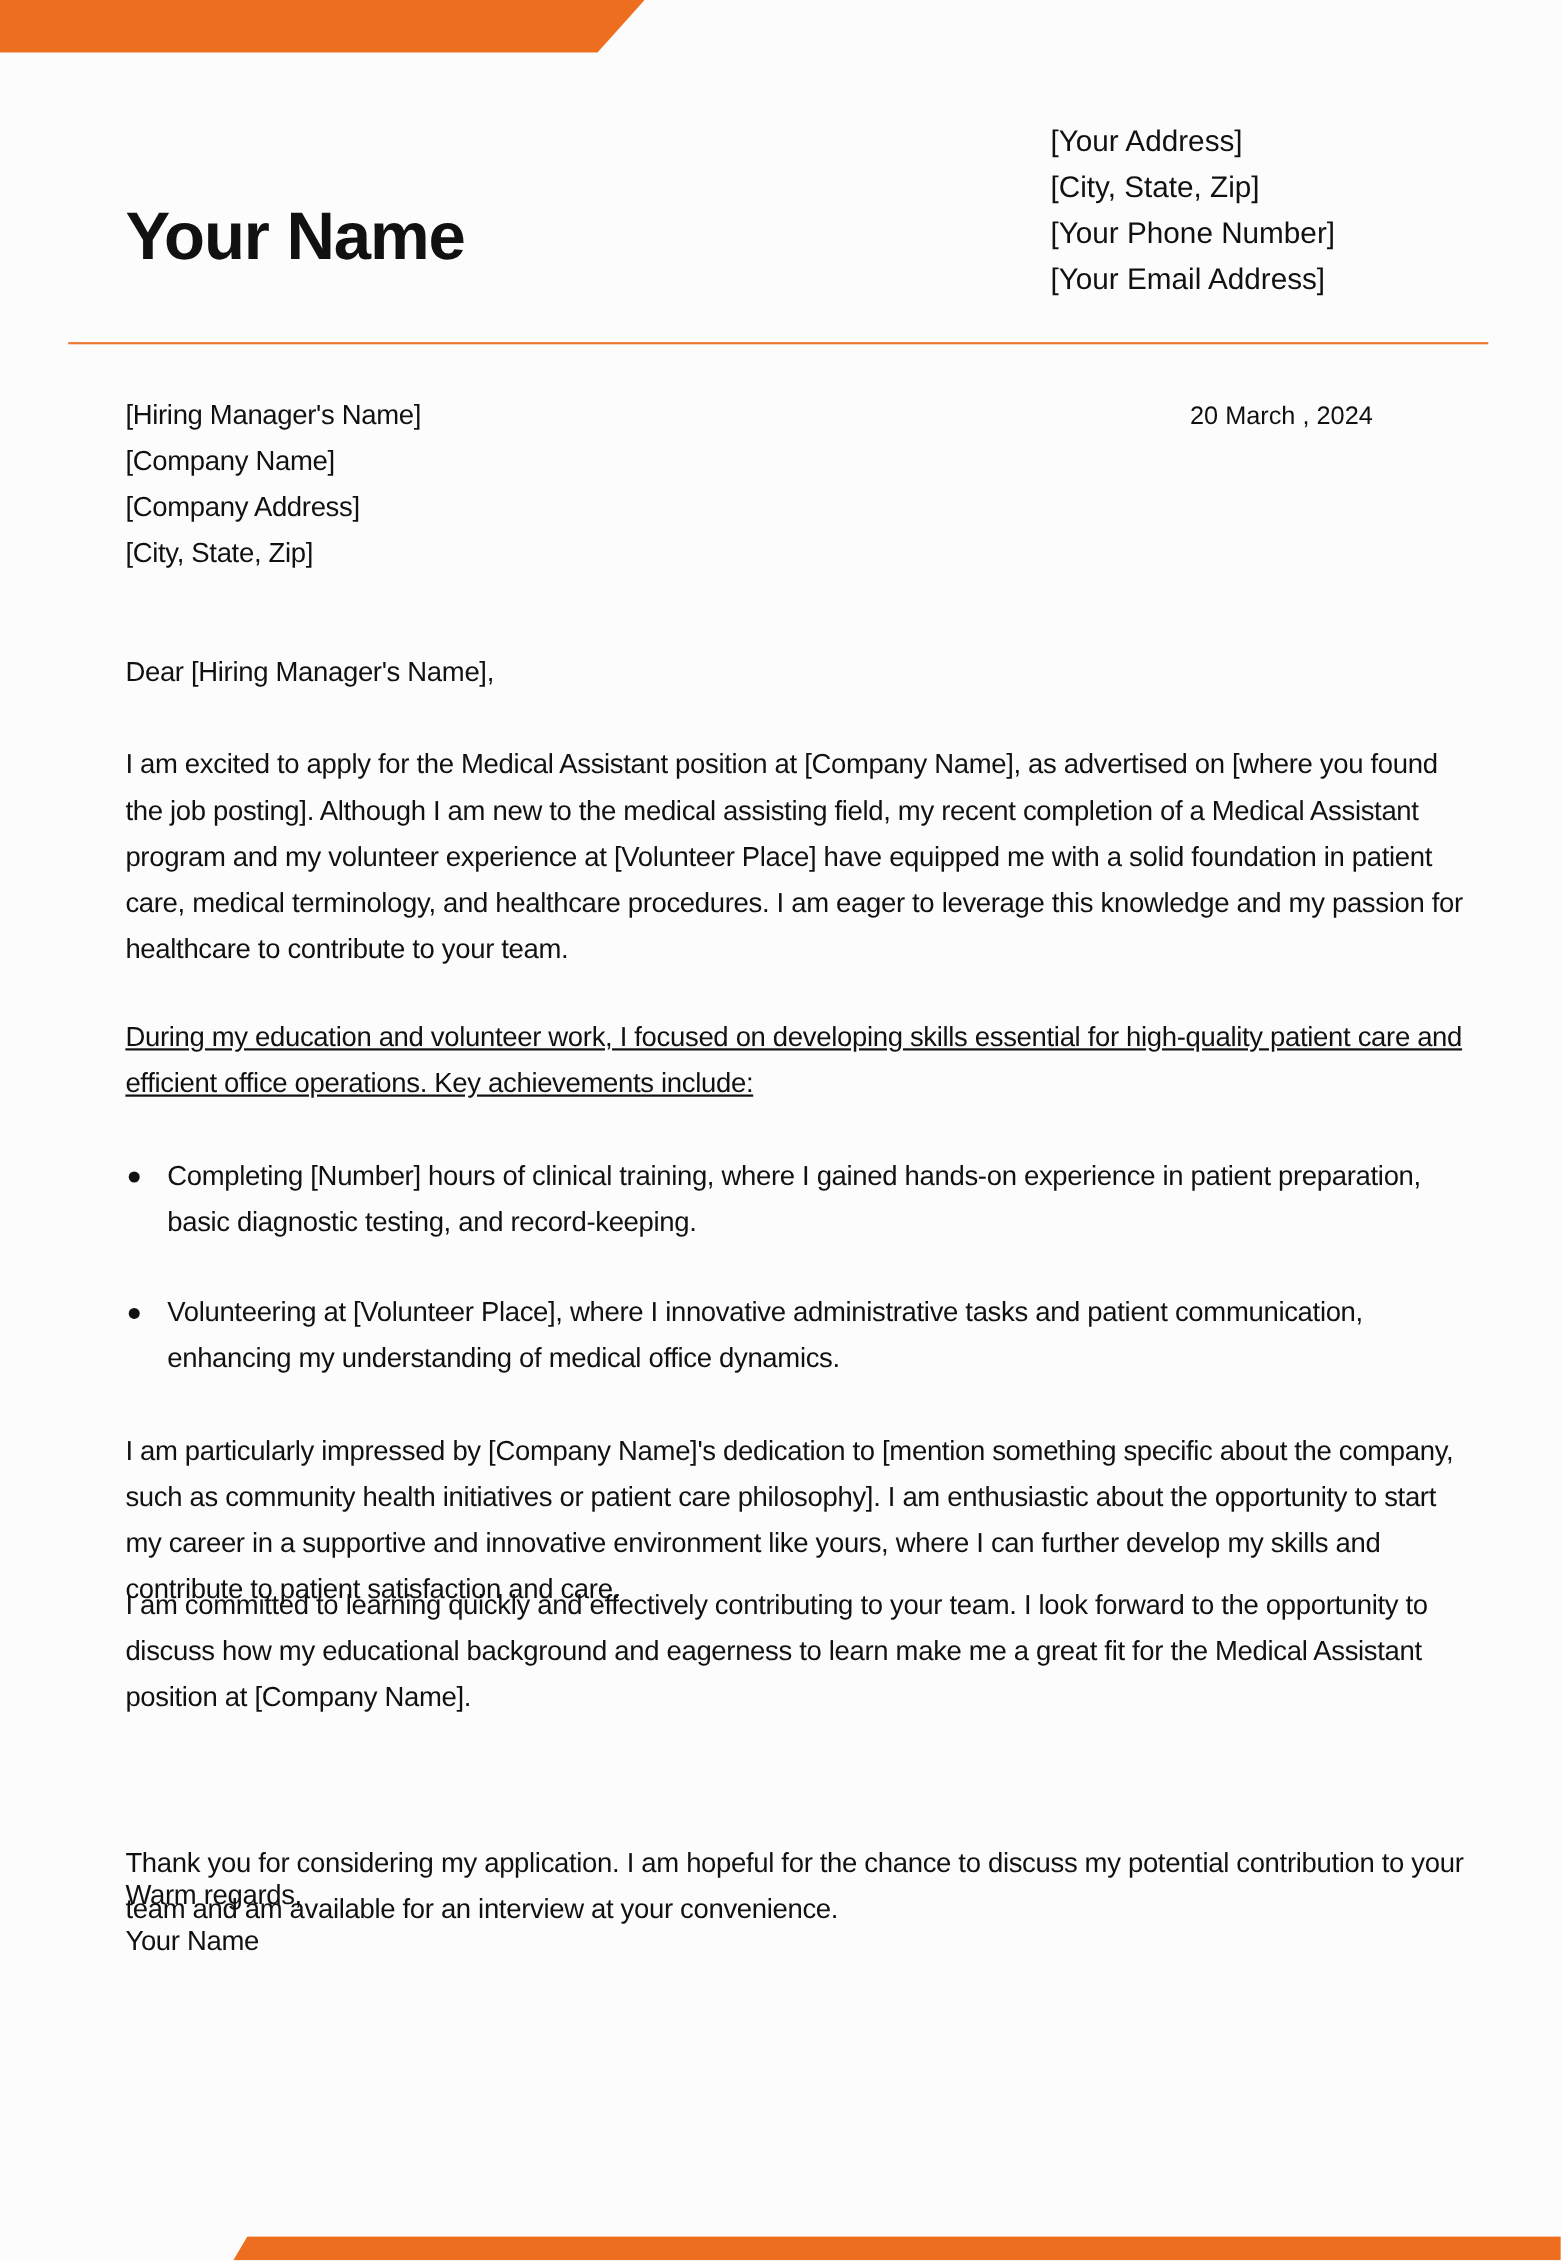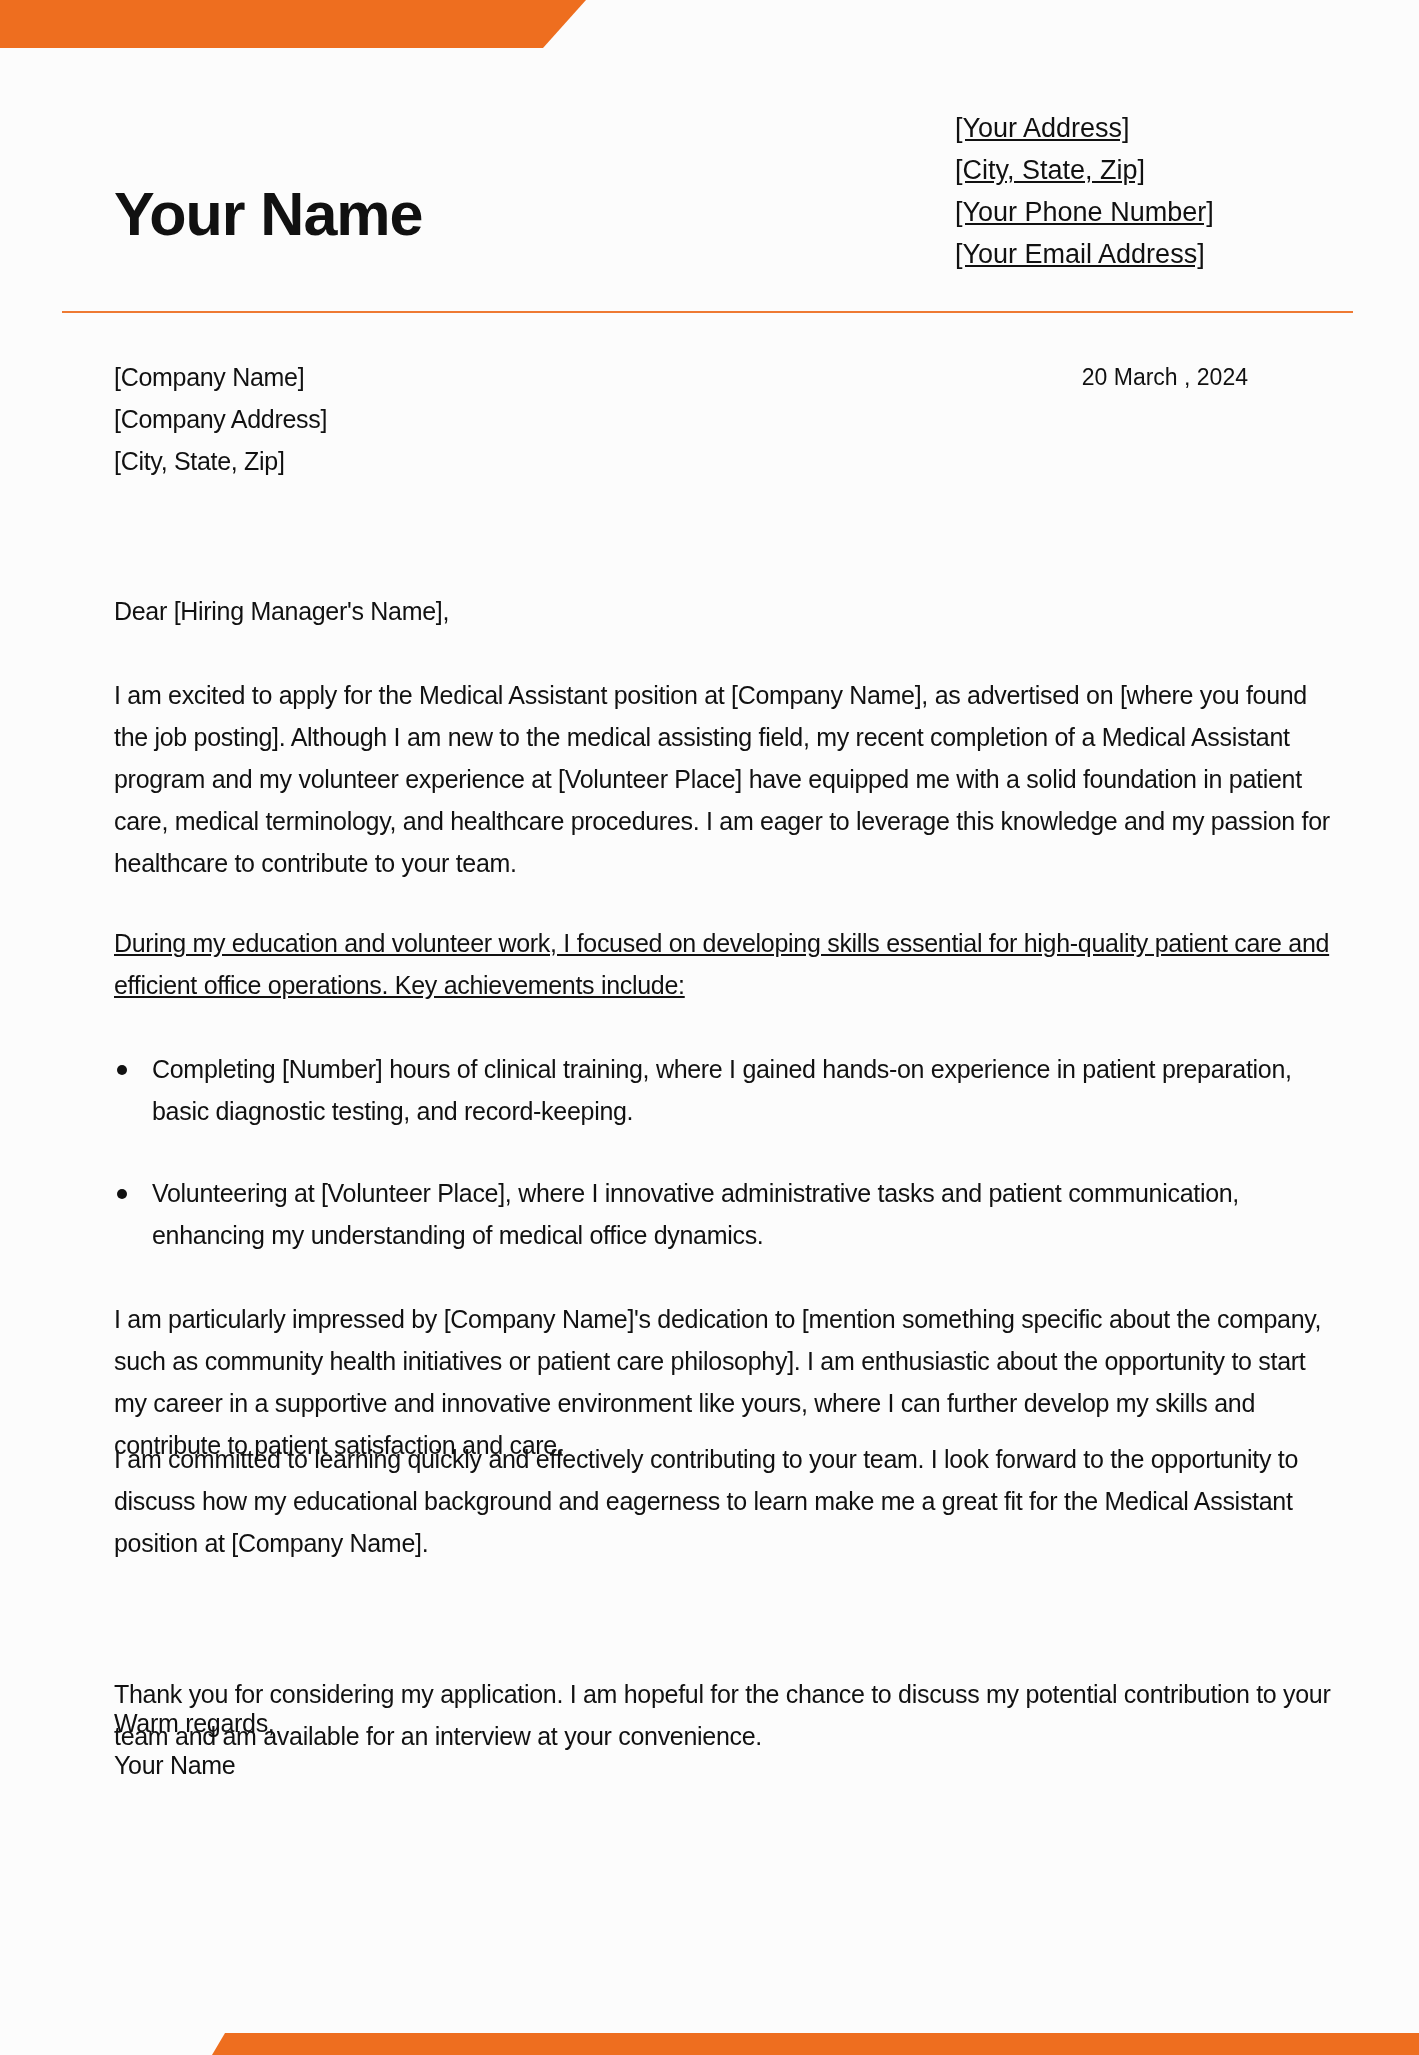--- a/index.html
+++ b/index.html
@@ -23,21 +23,21 @@
     background: #ee7a33;
   }
   .name-title {
     position: absolute; left: 114px; top: 178px;
     font-size: 61px; font-weight: bold; letter-spacing: -1px; line-height: 1.2;
   }
   .contact {
     position: absolute; left: 955px; top: 107px;
     font-size: 27px; line-height: 42px;
   }
-  .contact div { white-space: nowrap; text-decoration: underline; }
+  .contact div { white-space: nowrap; }
   .text {
     position: absolute; left: 114px; width: 1230px;
     font-size: 25px; line-height: 42px; letter-spacing: -0.3px;
   }
   .date {
     position: absolute; left: 1000px; width: 248px; top: 356px; text-align: right;
     font-size: 23px; line-height: 42px; white-space: nowrap;
   }
   .recipient { top: 356px; }
   .salutation { top: 590px; }
@@ -61,20 +61,21 @@
 <div class="contact">
   <div>[Your Address]</div>
   <div>[City, State, Zip]</div>
   <div>[Your Phone Number]</div>
   <div>[Your Email Address]</div>
 </div>
 
 <div class="rule"></div>
 
 <div class="text recipient">
+  <div>[Hiring Manager's Name]</div>
   <div>[Company Name]</div>
   <div>[Company Address]</div>
   <div>[City, State, Zip]</div>
 </div>
 
 <div class="date">20 March , 2024</div>
 
 <div class="text salutation">Dear [Hiring Manager's Name],</div>
 
 <p class="text p1" style="margin:0;">I am excited to apply for the Medical Assistant position at [Company Name], as advertised on [where you found the job posting]. Although I am new to the medical assisting field, my recent completion of a Medical Assistant program and my volunteer experience at [Volunteer Place] have equipped me with a solid foundation in patient care, medical terminology, and healthcare procedures. I am eager to leverage this knowledge and my passion for healthcare to contribute to your team.</p>

